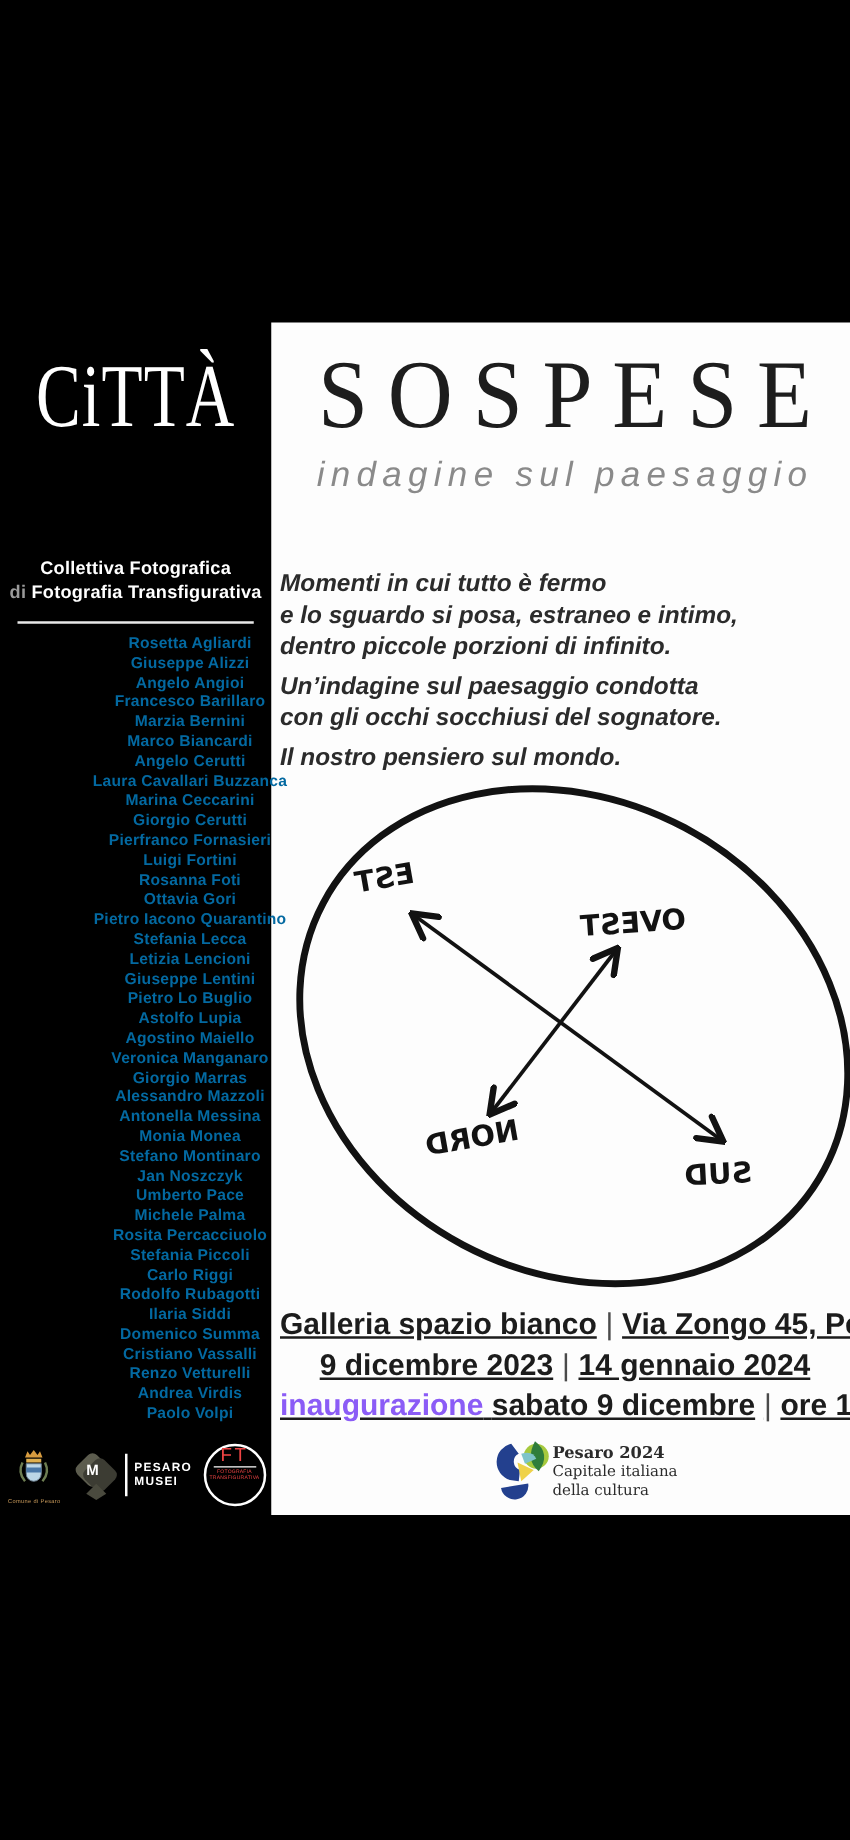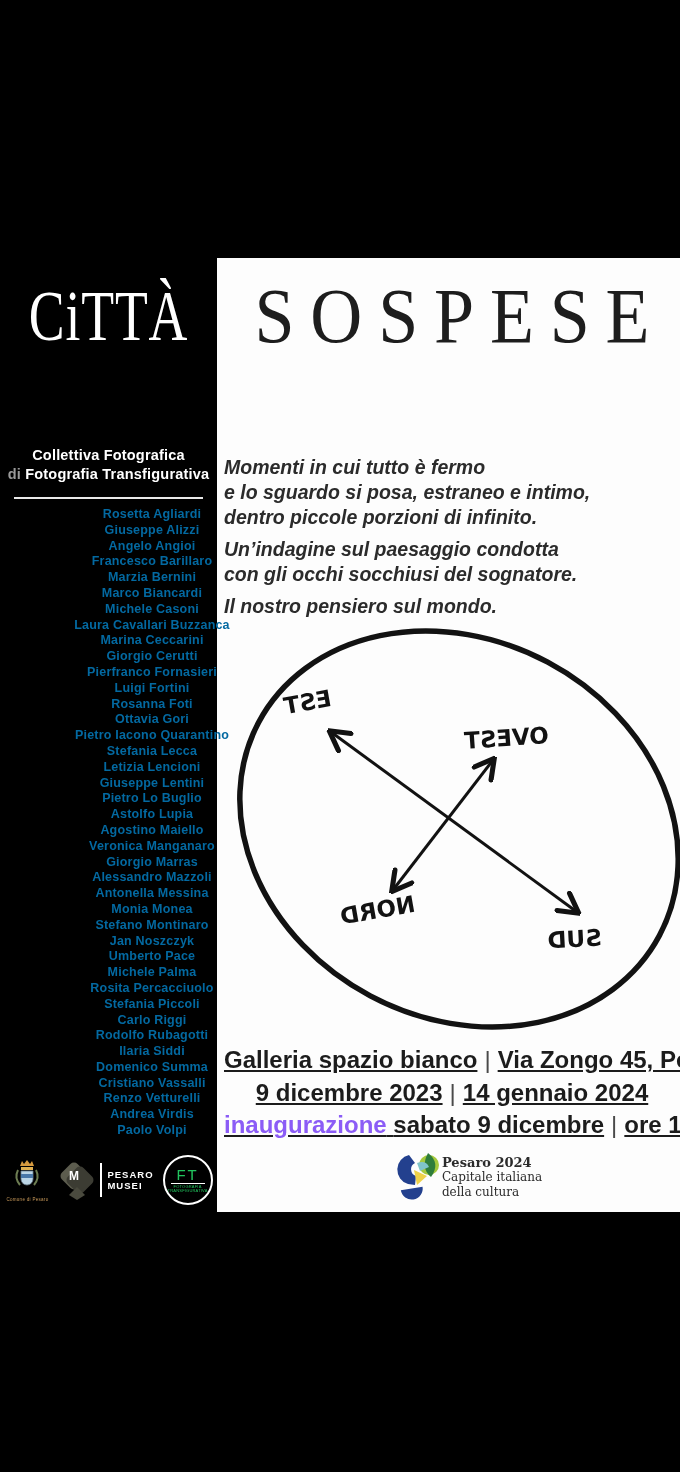--- a/index.html
+++ b/index.html
@@ -96,54 +96,55 @@
     position:absolute;left:0;top:1148px;width:217px;height:64px;
     display:flex;align-items:center;justify-content:center;gap:9px;
   }
   .crest{width:46px;text-align:center;}
   .crest-label{font-size:4.5px;color:#c99a5a;margin-top:1px;letter-spacing:.3px;}
   .musei{display:flex;align-items:center;gap:5px;}
   .musei-sep{width:2px;height:34px;background:#fff;}
   .musei-text{color:#fff;font-weight:bold;font-size:9.5px;line-height:11px;letter-spacing:1px;}
   .ft{
     width:50px;height:50px;border:2px solid #fff;border-radius:50%;
-    color:#22c55e;display:flex;flex-direction:column;align-items:center;
-    justify-content:center;box-sizing:border-box;
+    color:#ef4444;display:flex;flex-direction:column;align-items:center;
+    box-sizing:border-box;
   }
   .ft-init{font-size:15px;letter-spacing:2px;line-height:15px;}
   .ft-line{width:34px;height:1px;background:#fff;margin:1px 0 1px;}
   .ft-sub{font-size:4px;line-height:4.5px;letter-spacing:.2px;text-align:center;}
 </style>
 </head>
 <body>
 
 <div class="screen">
 
   <div class="paper"></div>
 
   <div class="title-left">CiTTÀ</div>
   <div class="title-right">SOSPESE</div>
+  <div class="subtitle">indagine sul paesaggio</div>
 
   <div class="collettiva">
     <div>Collettiva Fotografica</div>
     <div>
       <span class="di">di</span>
       <span>Fotografia Transfigurativa</span>
     </div>
   </div>
   <div class="divider"></div>
 
   <div class="artists">
       <div class="artist">Rosetta Agliardi</div>
       <div class="artist">Giuseppe Alizzi</div>
       <div class="artist">Angelo Angioi</div>
       <div class="artist">Francesco Barillaro</div>
       <div class="artist">Marzia Bernini</div>
       <div class="artist">Marco Biancardi</div>
-      <div class="artist">Michele Casoni</div>
+      <div class="artist">Angelo Cerutti</div>
       <div class="artist">Laura Cavallari Buzzanca</div>
       <div class="artist">Marina Ceccarini</div>
       <div class="artist">Giorgio Cerutti</div>
       <div class="artist">Pierfranco Fornasieri</div>
       <div class="artist">Luigi Fortini</div>
       <div class="artist">Rosanna Foti</div>
       <div class="artist">Ottavia Gori</div>
       <div class="artist">Pietro Iacono Quarantino</div>
       <div class="artist">Stefania Lecca</div>
       <div class="artist">Letizia Lencioni</div>

